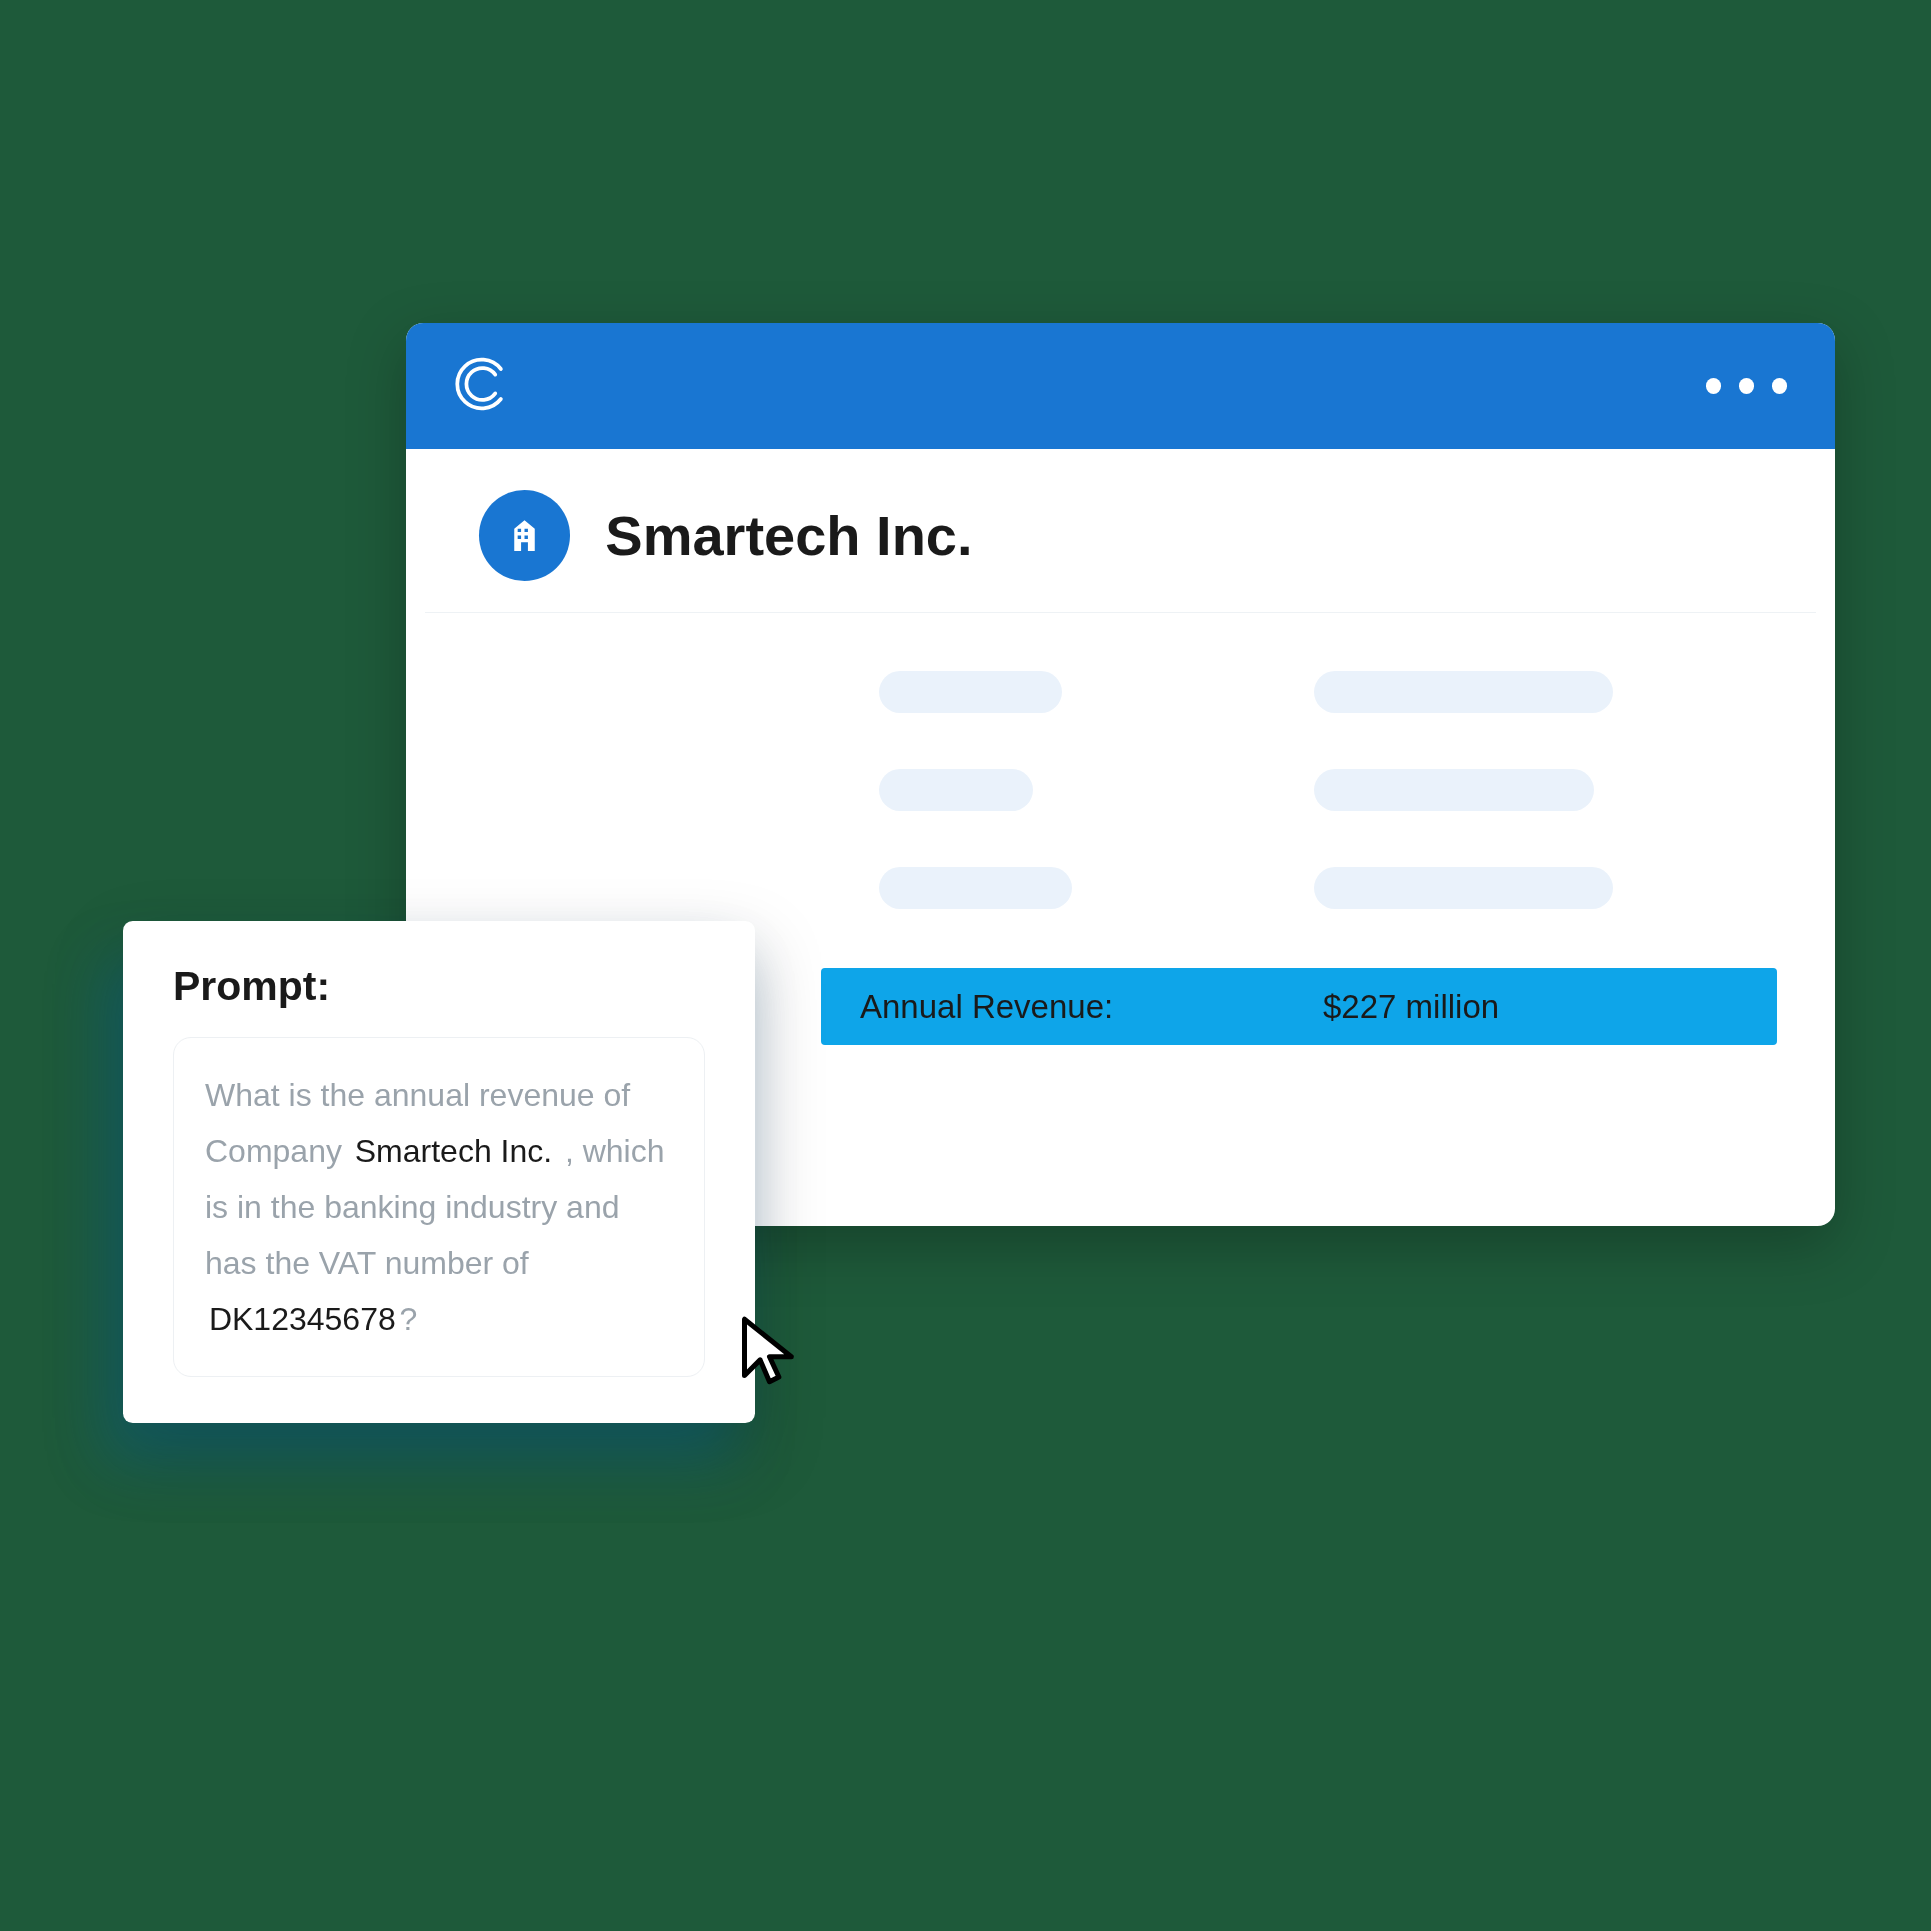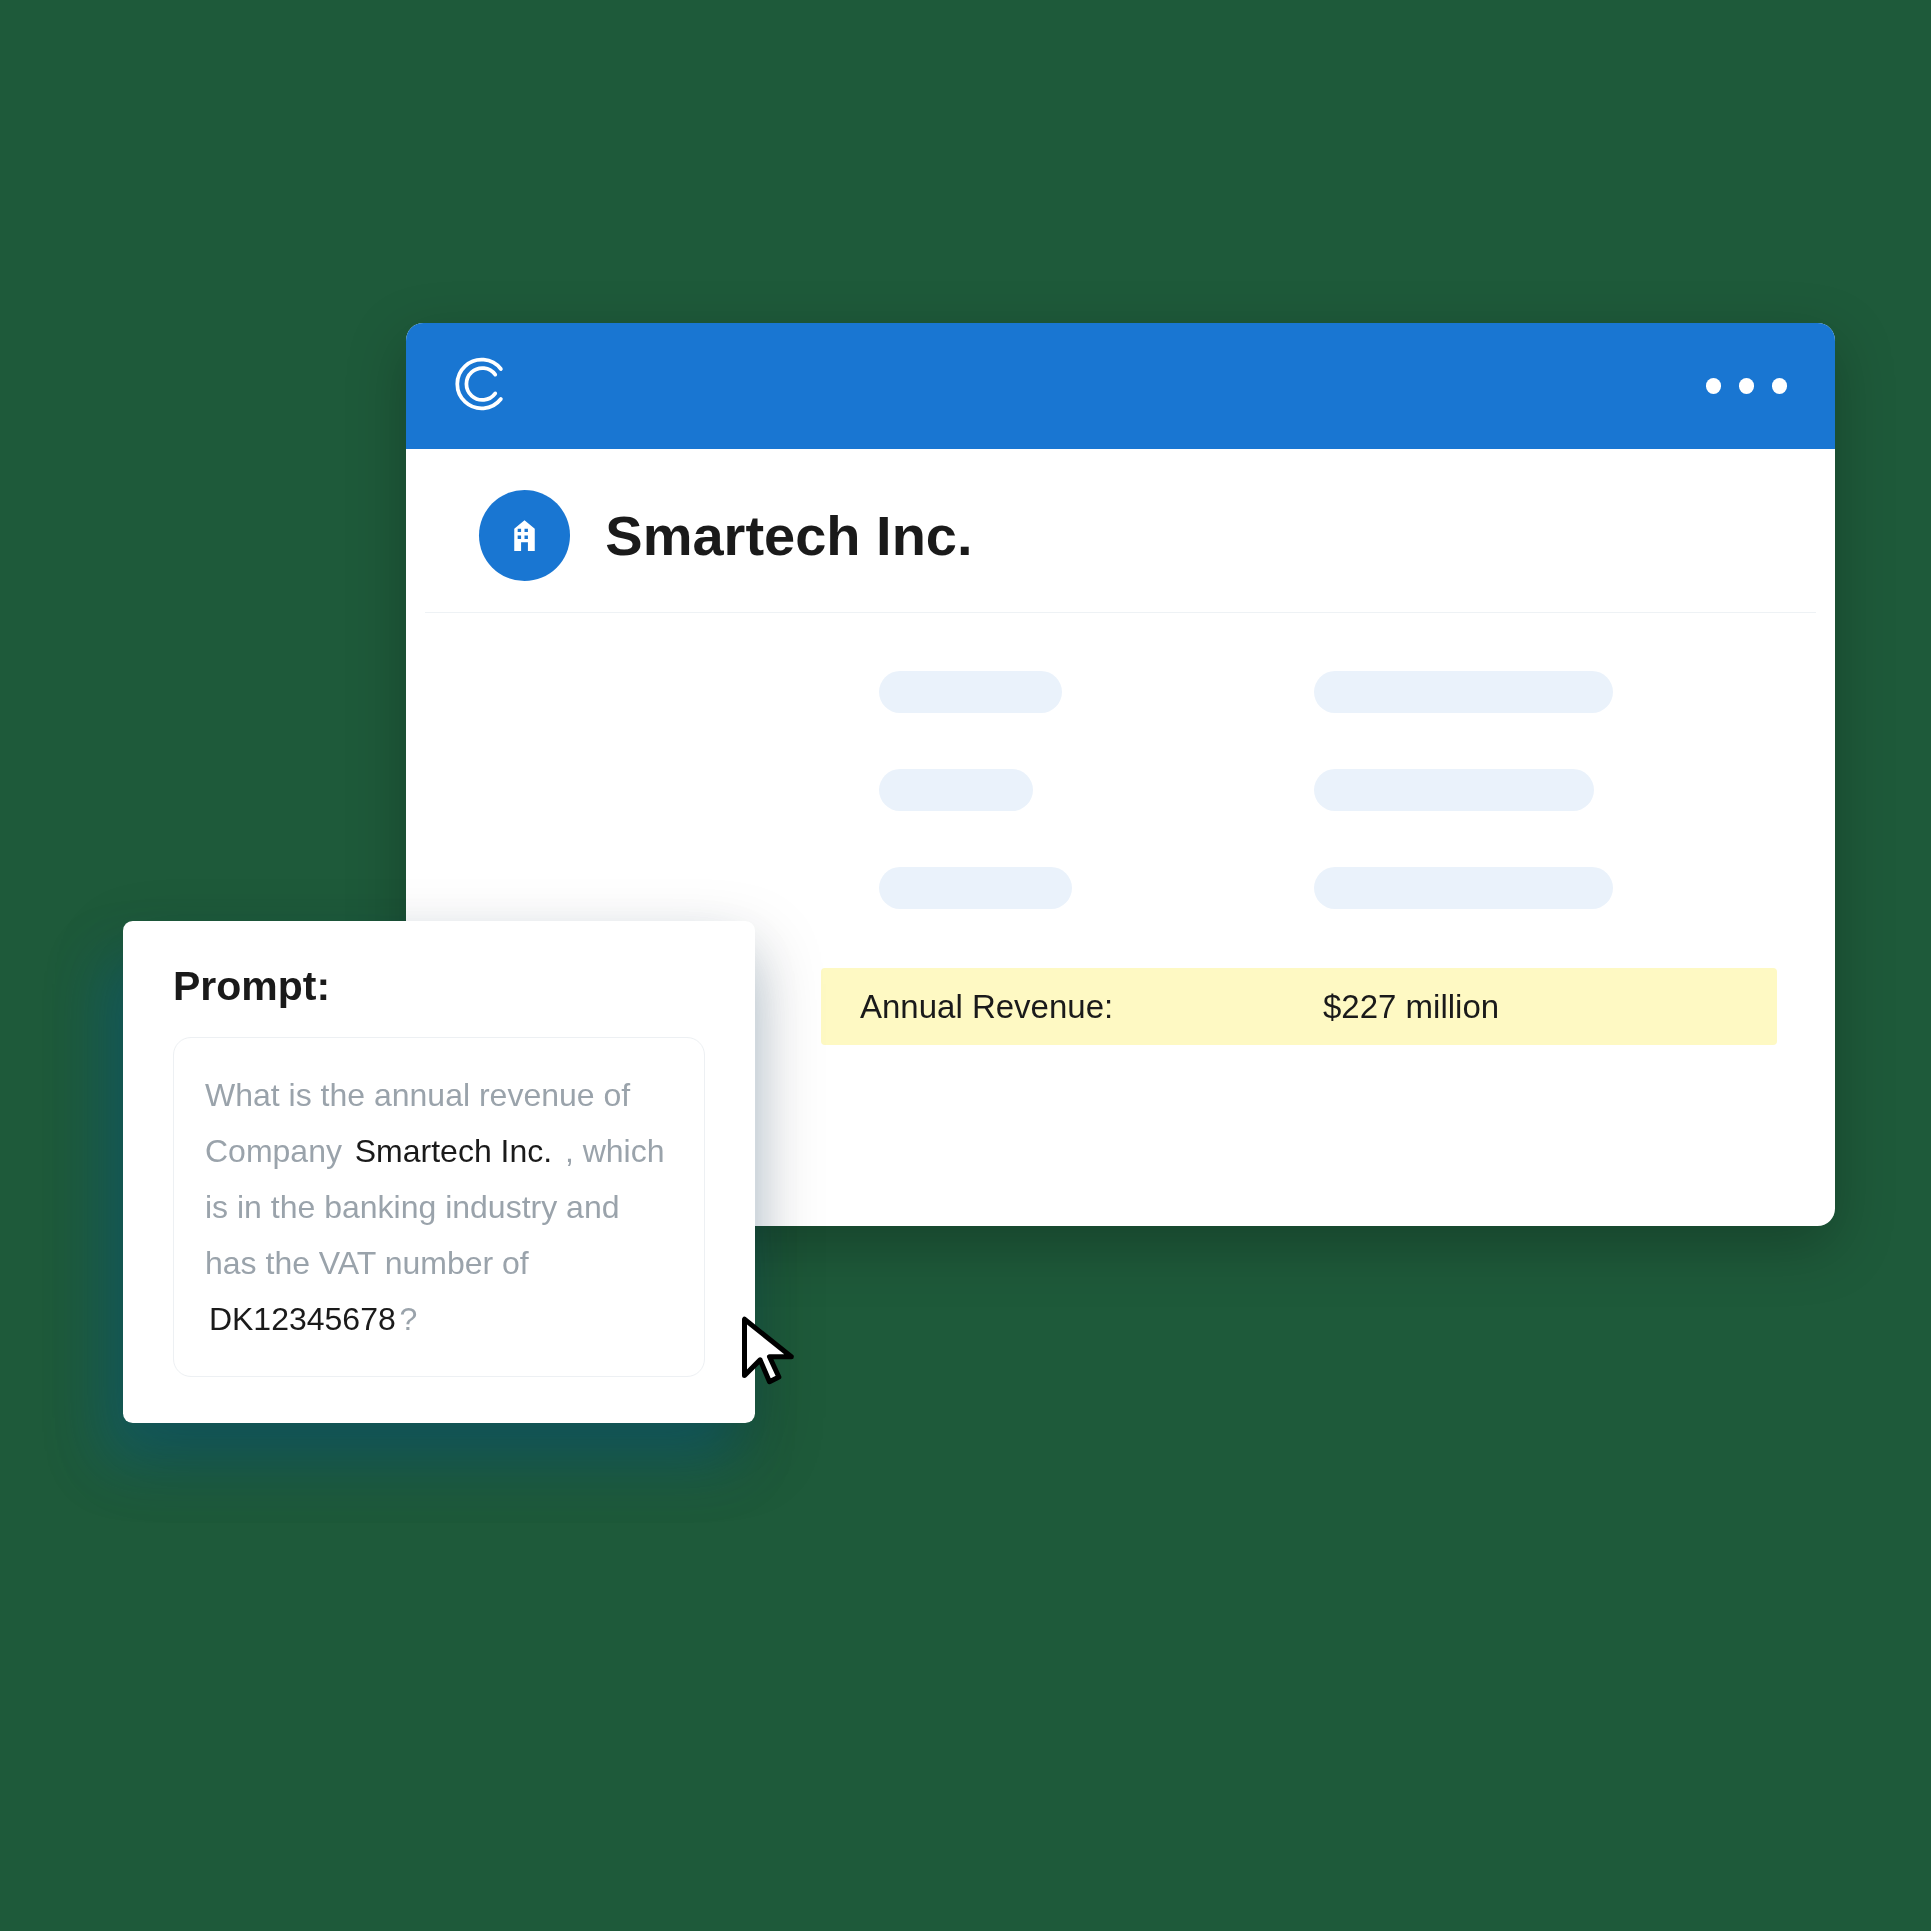--- a/index.html
+++ b/index.html
@@ -102,21 +102,21 @@
   .ph.r1 { width: 299px; }
   .ph.r2 { width: 280px; }
   .ph.r3 { width: 299px; }
 
   .revenue-row {
     position: absolute;
     left: 415px;
     top: 355px;
     right: 58px;
     height: 77px;
-    background: #fef9c3;
+    background: #0ea5e9;
     border-radius: 3.9px;
     display: flex;
     align-items: center;
     padding: 0 39px;
     font-size: 33px;
     color: #1a1a1a;
   }
   .revenue-label { flex: 0 0 auto; }
   .revenue-value {
     position: absolute;

